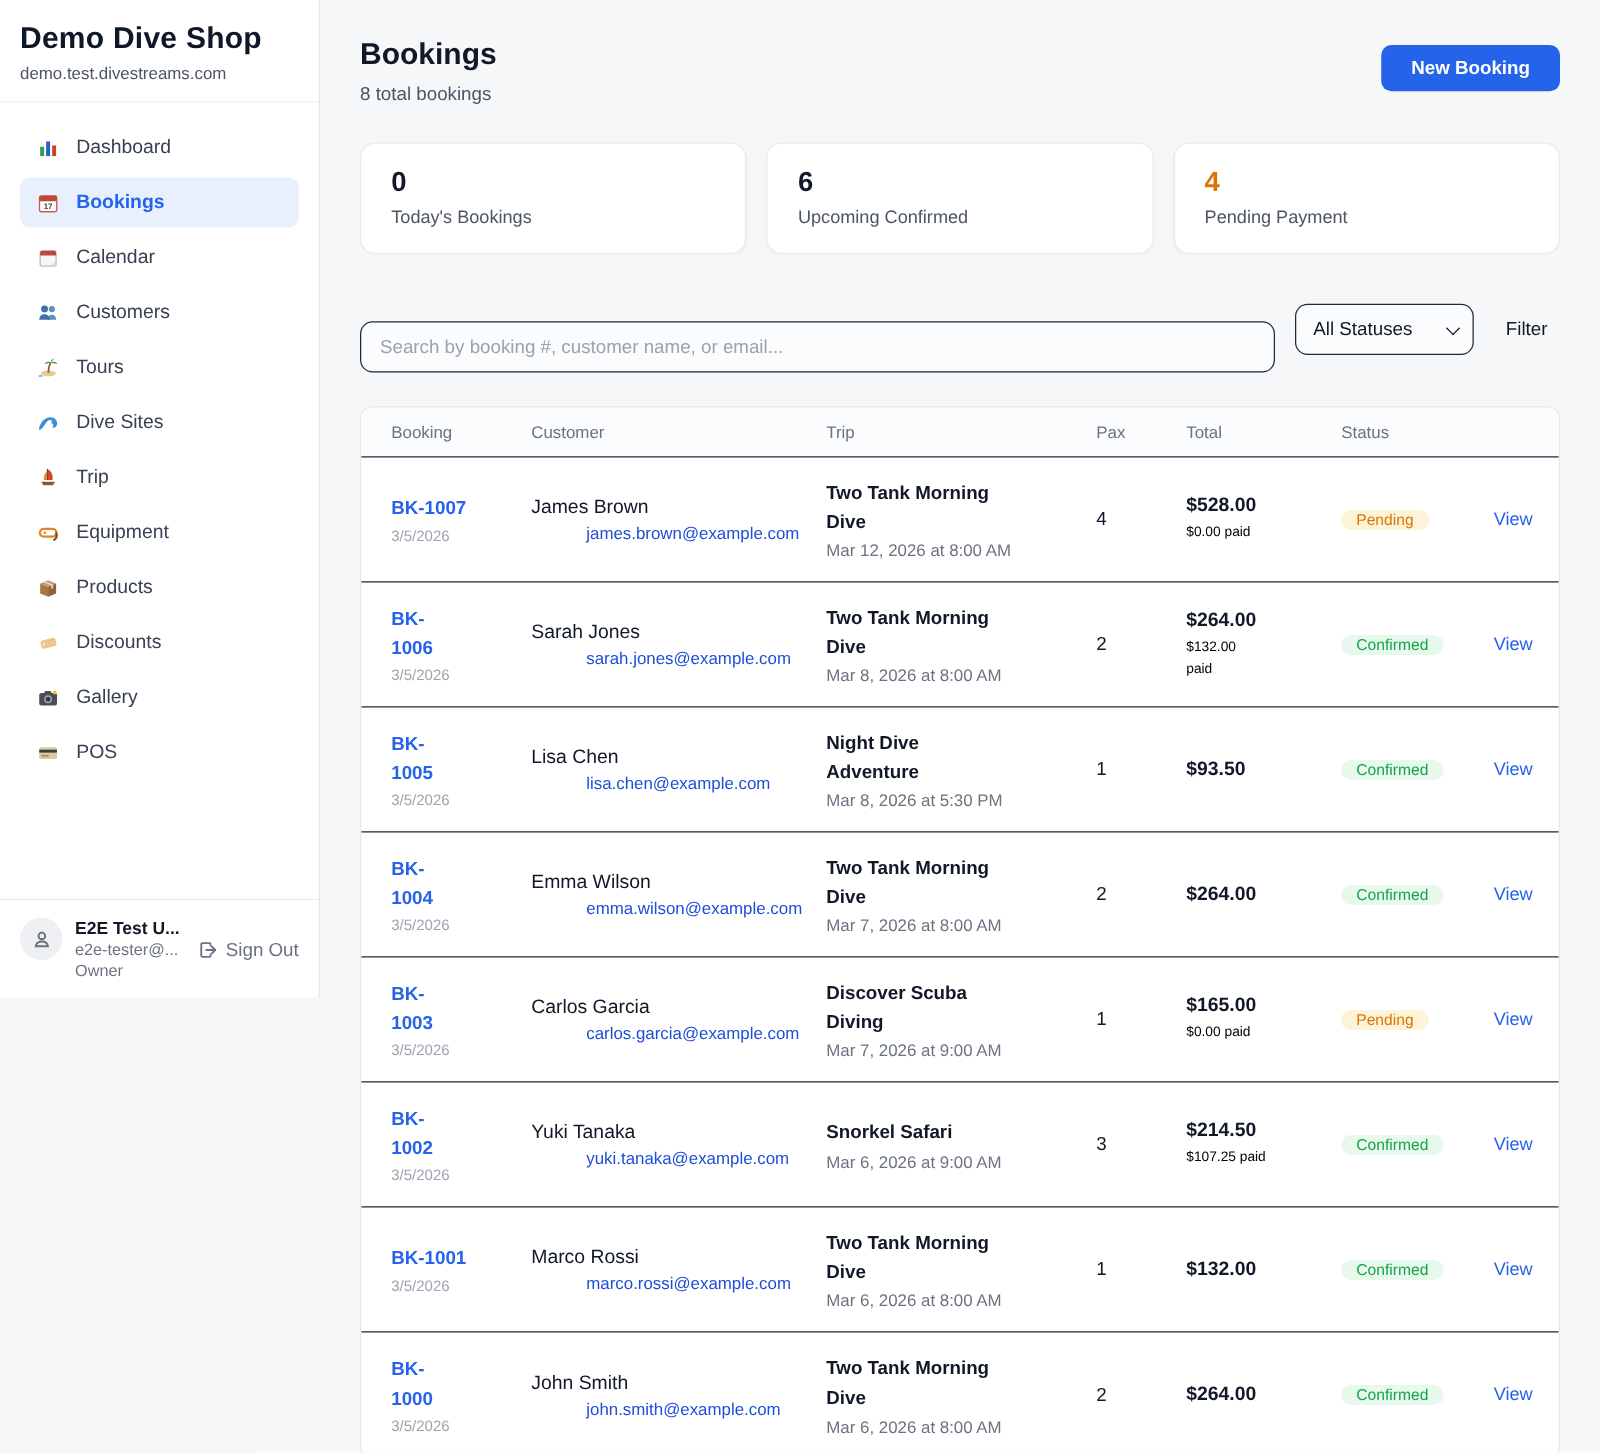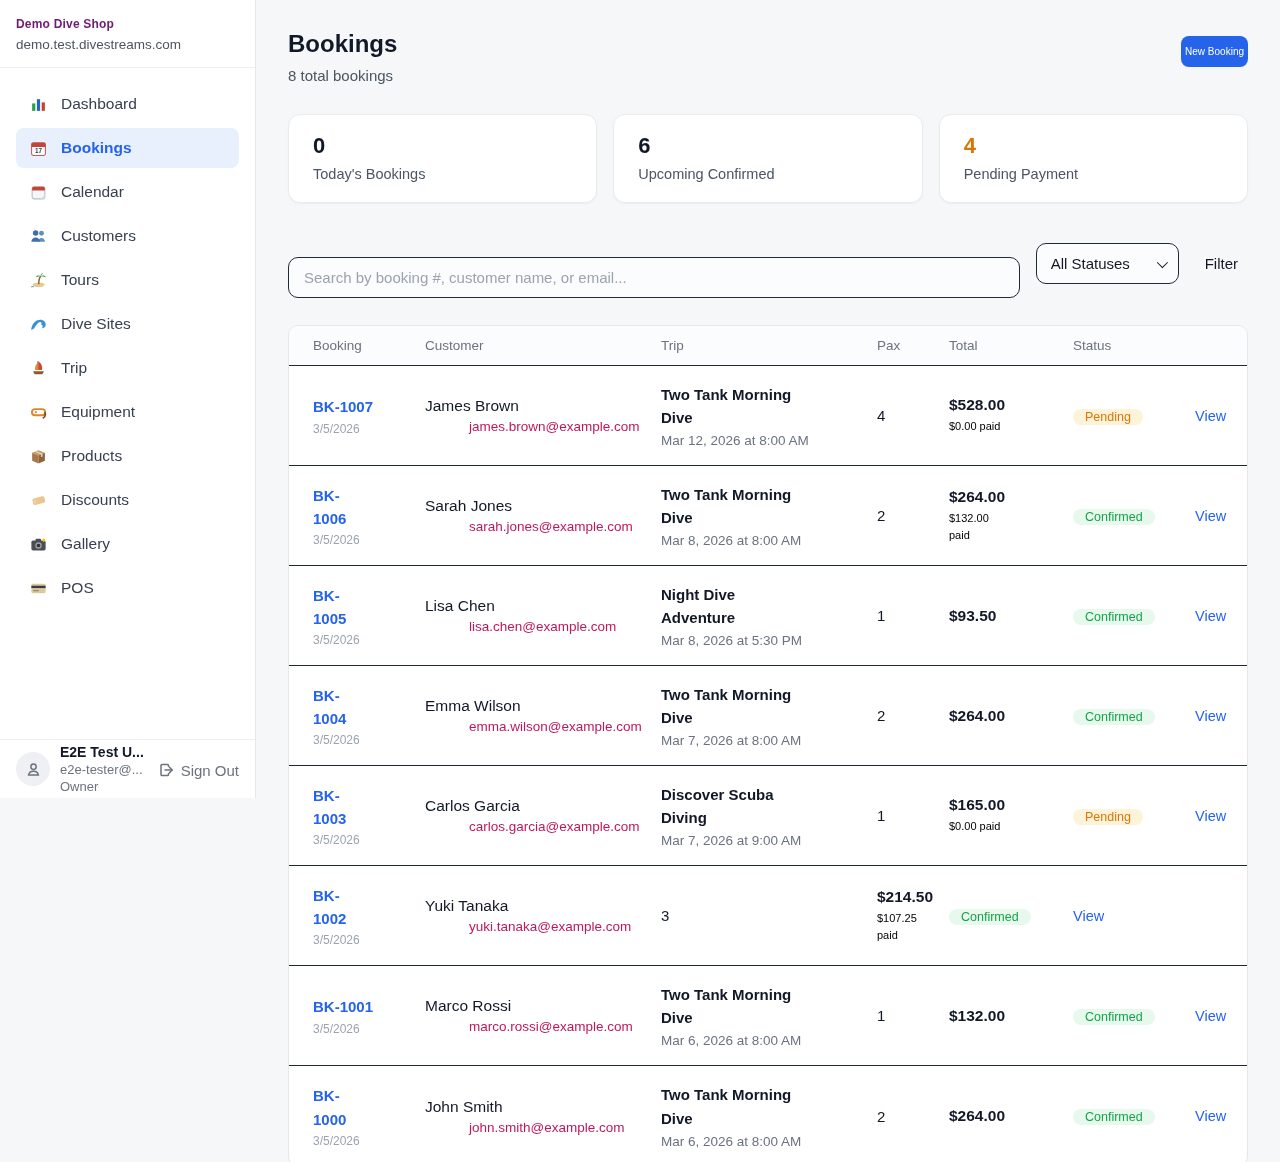--- a/index.html
+++ b/index.html
@@ -8,53 +8,53 @@
     font-family:"Liberation Sans","DejaVu Sans",sans-serif;
     background:#f6f7f9; color:#111827; overflow:hidden; position:relative;
   }
   
   .sidebar {
     position:absolute; left:0; top:0; width:256px; height:798px;
     background:#ffffff; border-right:1px solid #e5e7eb;
     display:flex; flex-direction:column;
   }
   .side-head { padding:17px 16px 15px 16px; border-bottom:1px solid #eceef1; }
-  .shop-name { color:#701a75; font-size:12px; font-weight:700; letter-spacing:.2px; }
+  .shop-name { color:#0f172a; font-size:24px; font-weight:700; letter-spacing:.2px; }
   .shop-domain { color:#4b5563; font-size:13.5px; margin-top:6px; }
   .nav { padding:16px 16px 0 16px; }
   .nav-item {
     display:flex; align-items:center; gap:13px; height:40px; margin-bottom:4px;
     padding:0 12px; border-radius:8px; color:#374151; font-size:15.5px; cursor:pointer;
   }
   .nav-item.active { background:#e9f0fd; color:#2563eb; font-weight:600; }
   .nav-ic { width:20px; height:20px; display:flex; align-items:center; justify-content:center; flex:0 0 20px; }
   .side-foot {
-    margin-top:auto; border-top:1px solid #eceef1; padding:4px 16px;
-    display:flex; align-items:center; gap:10px;
+    margin-top:auto; border-top:1px solid #eceef1; padding:14px 16px;
+    display:flex; gap:10px;
   }
   .avatar {
     width:34px; height:34px; border-radius:50%; background:#eef0f3; flex:0 0 34px;
     display:flex; align-items:center; justify-content:center;
   }
   .foot-mid { flex:1 1 auto; min-width:0; }
   .foot-name { font-size:14px; font-weight:700; color:#111827; }
   .foot-email { font-size:13px; color:#6b7280; margin-top:2px; }
   .foot-role { font-size:13px; color:#6b7280; margin-top:2px; }
   .signout {
     display:flex; align-items:center; gap:7px; color:#6b7280; font-size:15px;
     cursor:pointer; white-space:nowrap; margin-top:2px;
   }
   
   .main { position:absolute; left:256px; top:0; width:1024px; height:1162px; padding:30px 32px; }
   .page-head { display:flex; justify-content:space-between; align-items:flex-start; }
   .page-title { font-size:24px; font-weight:700; color:#111827; }
   .page-sub { font-size:15px; color:#4b5563; margin-top:9px; }
   .btn-primary {
-    background:#2563eb; color:#ffffff; font-size:10px; font-weight:400;
-    border:none; border-radius:8px; padding:10px 4px; cursor:pointer; margin-top:6px;
+    background:#2563eb; color:#ffffff; font-size:15px; font-weight:700;
+    border:none; border-radius:8px; padding:10px 24px; cursor:pointer; margin-top:6px;
   }
   .stats { display:flex; gap:16px; margin-top:30px; }
   .stat-card {
     flex:1 1 0; background:#ffffff; border:1px solid #e9ecef; border-radius:12px;
     padding:18px 24px 20px 24px; box-shadow:0 1px 2px rgba(16,24,40,.04);
   }
   .stat-value { font-size:22px; font-weight:700; color:#111827; }
   .stat-value.orange { color:#d97706; }
   .stat-label { font-size:14.5px; color:#4b5563; margin-top:7px; }
   .filter-row { display:flex; gap:16px; margin-top:26px; align-items:center; }
@@ -81,21 +81,21 @@
   .thead { padding:0 24px; height:40px; background:#fbfcfd; border-bottom:1px solid #1f2937; }
   .th { font-size:13.5px; color:#6b7280; font-weight:500; }
   .trow { padding:16px 24px; min-height:100px; border-bottom:1px solid #1f2937; }
   .trow:last-child { border-bottom:none; }
   .cell { padding-right:12px; }
   .bid { color:#2563eb; font-size:15px; font-weight:600; text-decoration:none; display:inline-block;
     cursor:pointer; line-height:1.55; }
   .bid.wrap { max-width:50px; }
   .bdate { font-size:12px; color:#9aa3af; margin-top:3px; }
   .cname { font-size:15.5px; color:#111827; }
-  .cemail { font-size:13.5px; color:#be185d; margin-top:4px;padding-left:44px; }
+  .cemail { font-size:13.5px; color:#1d4ed8; margin-top:4px;padding-left:44px; }
   .tname { font-size:15px; font-weight:600; color:#111827; max-width:150px; line-height:1.55; }
   .tdate { font-size:13.5px; color:#6b7280; margin-top:4px; }
   .pax { font-size:15px; color:#111827; }
   .tamount { font-size:15.5px; font-weight:700; color:#111827; }
   .tpaid { font-size:11px; color:#000000; margin-top:4px; line-height:1.5; }
   .tpaid:empty { display:none; }
   .tpaid.narrow { max-width:58px; }
   .badge { display:inline-block; padding:1px 12px; border-radius:999px; font-size:12.5px; font-weight:500; }
   .badge.pending { background:#fdf3d8; color:#d97706; }
   .badge.confirmed { background:#e7f8ed; color:#16a34a; }
@@ -398,20 +398,24 @@
       <div class="cell"><span class="badge pending">Pending</span></div>
       <div class="cell"><a class="vlink">View</a></div>
     </div>
 
     <div class="tgrid trow">
       <div class="cell"><a class="bid wrap">BK-1002</a><div class="bdate">3/5/2026</div></div>
       <div class="cell">
           <div class="cname">Yuki Tanaka</div>
           <div class="cemail">yuki.tanaka@example.com</div>
         </div>
+      <div class="cell">
+          <div class="tname">Snorkel Safari</div>
+          <div class="tdate">Mar 6, 2026 at 9:00 AM</div>
+        </div>
       <div class="cell pax">3</div>
       <div class="cell">
           <div class="tamount">$214.50</div>
           <div class="tpaid">$107.25 paid</div>
         </div>
       <div class="cell"><span class="badge confirmed">Confirmed</span></div>
       <div class="cell"><a class="vlink">View</a></div>
     </div>
 
     <div class="tgrid trow">

